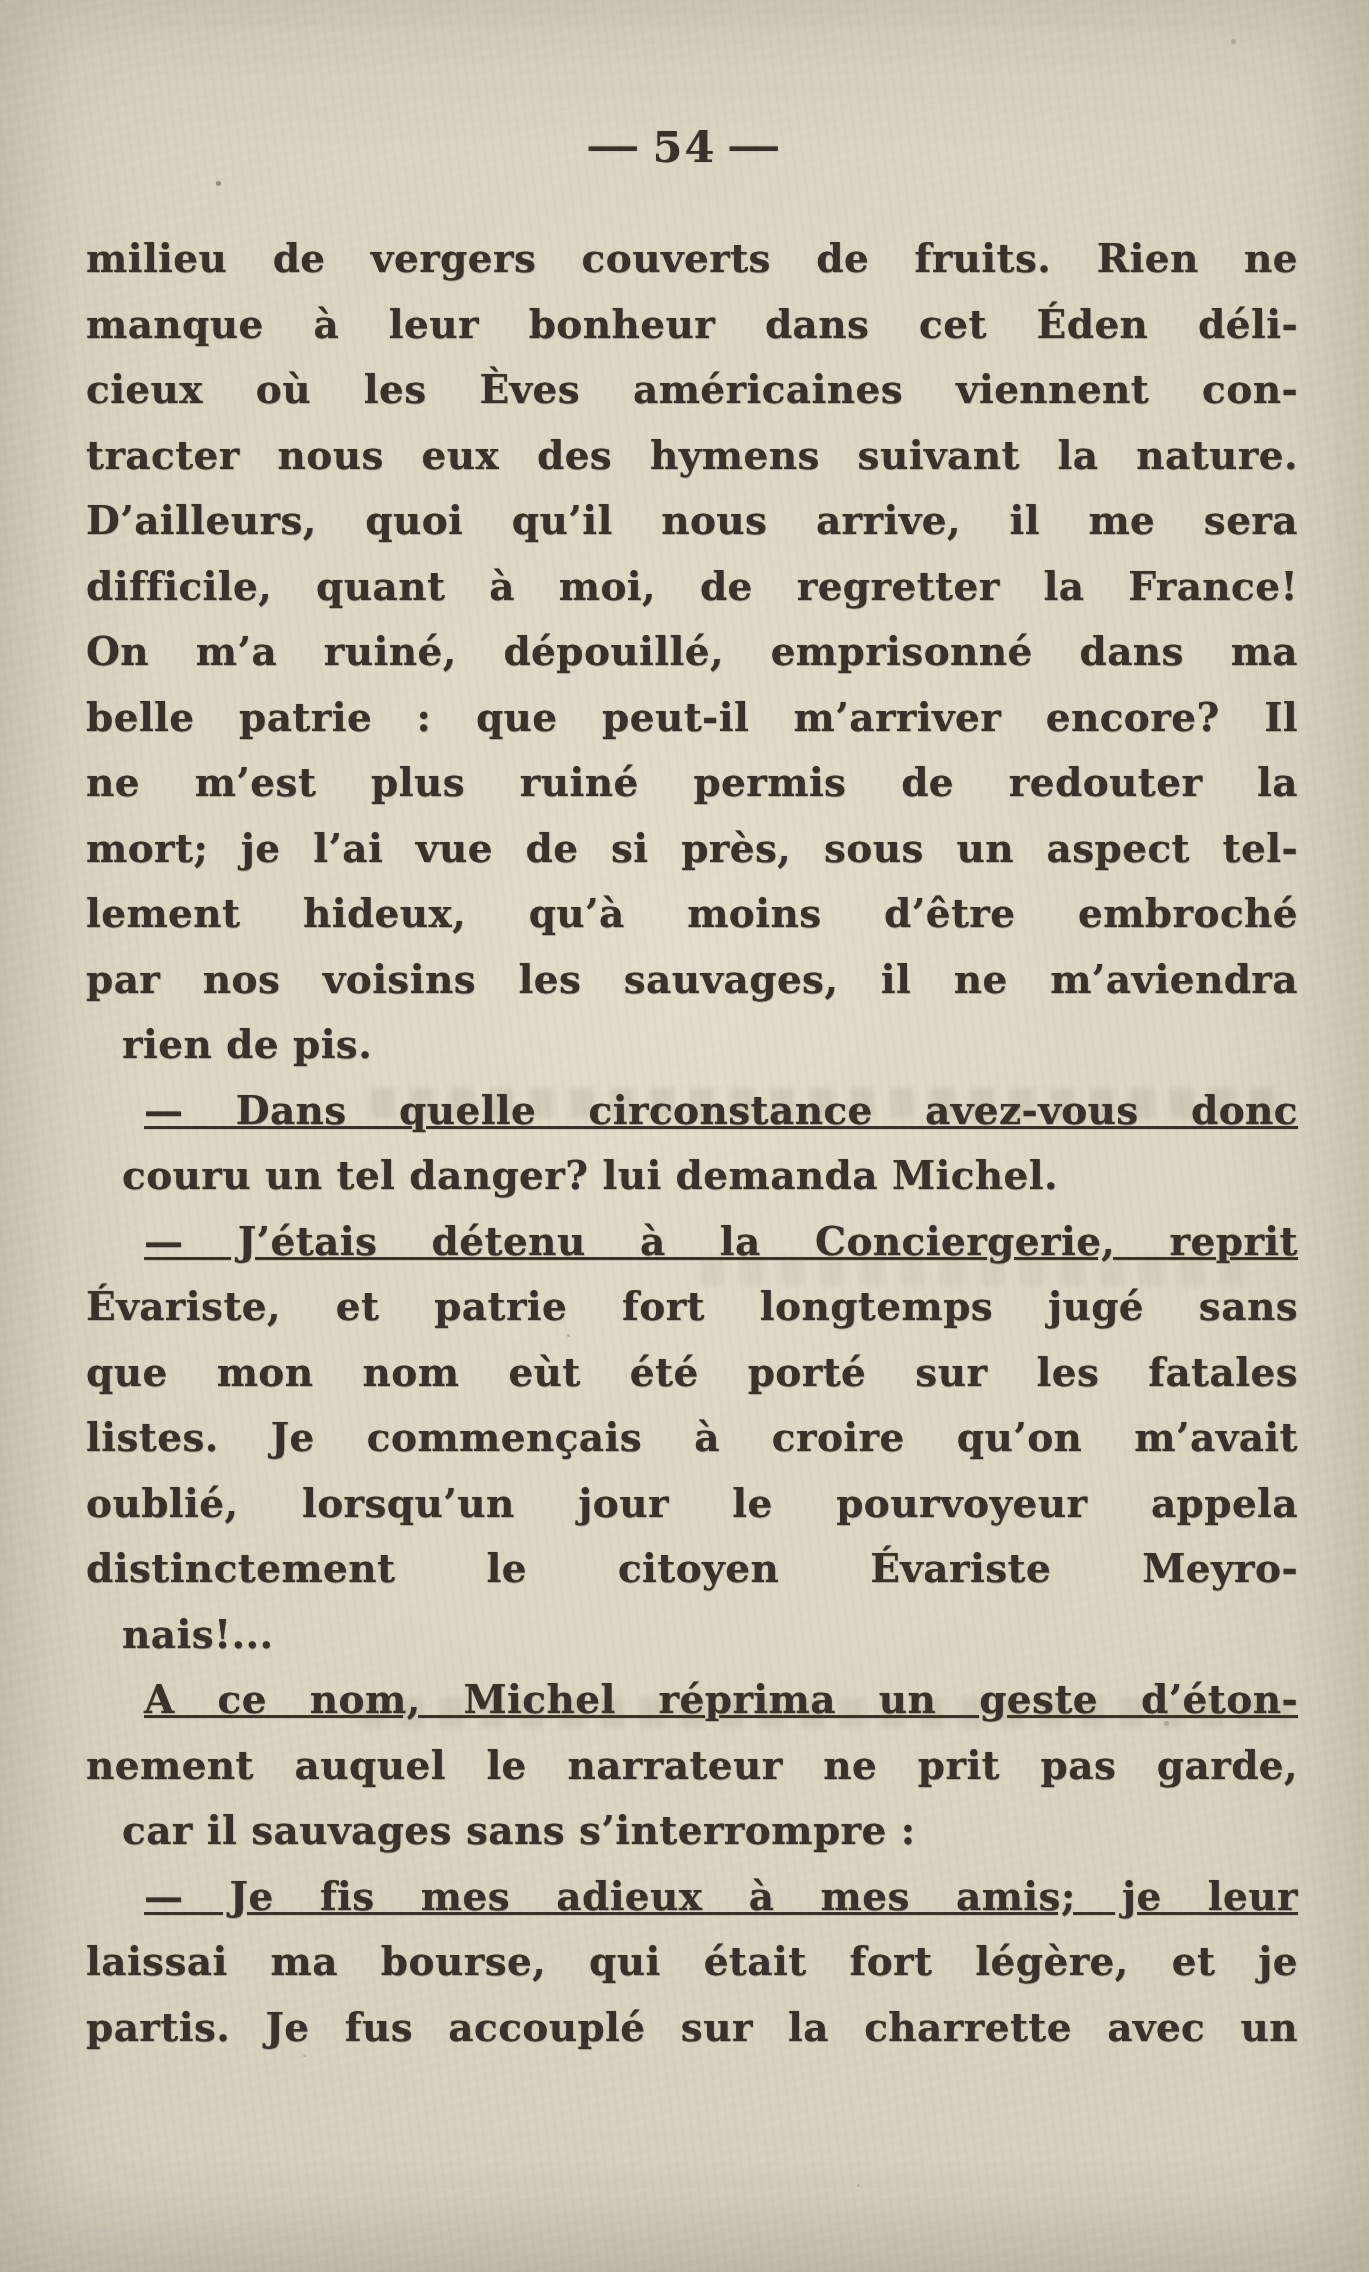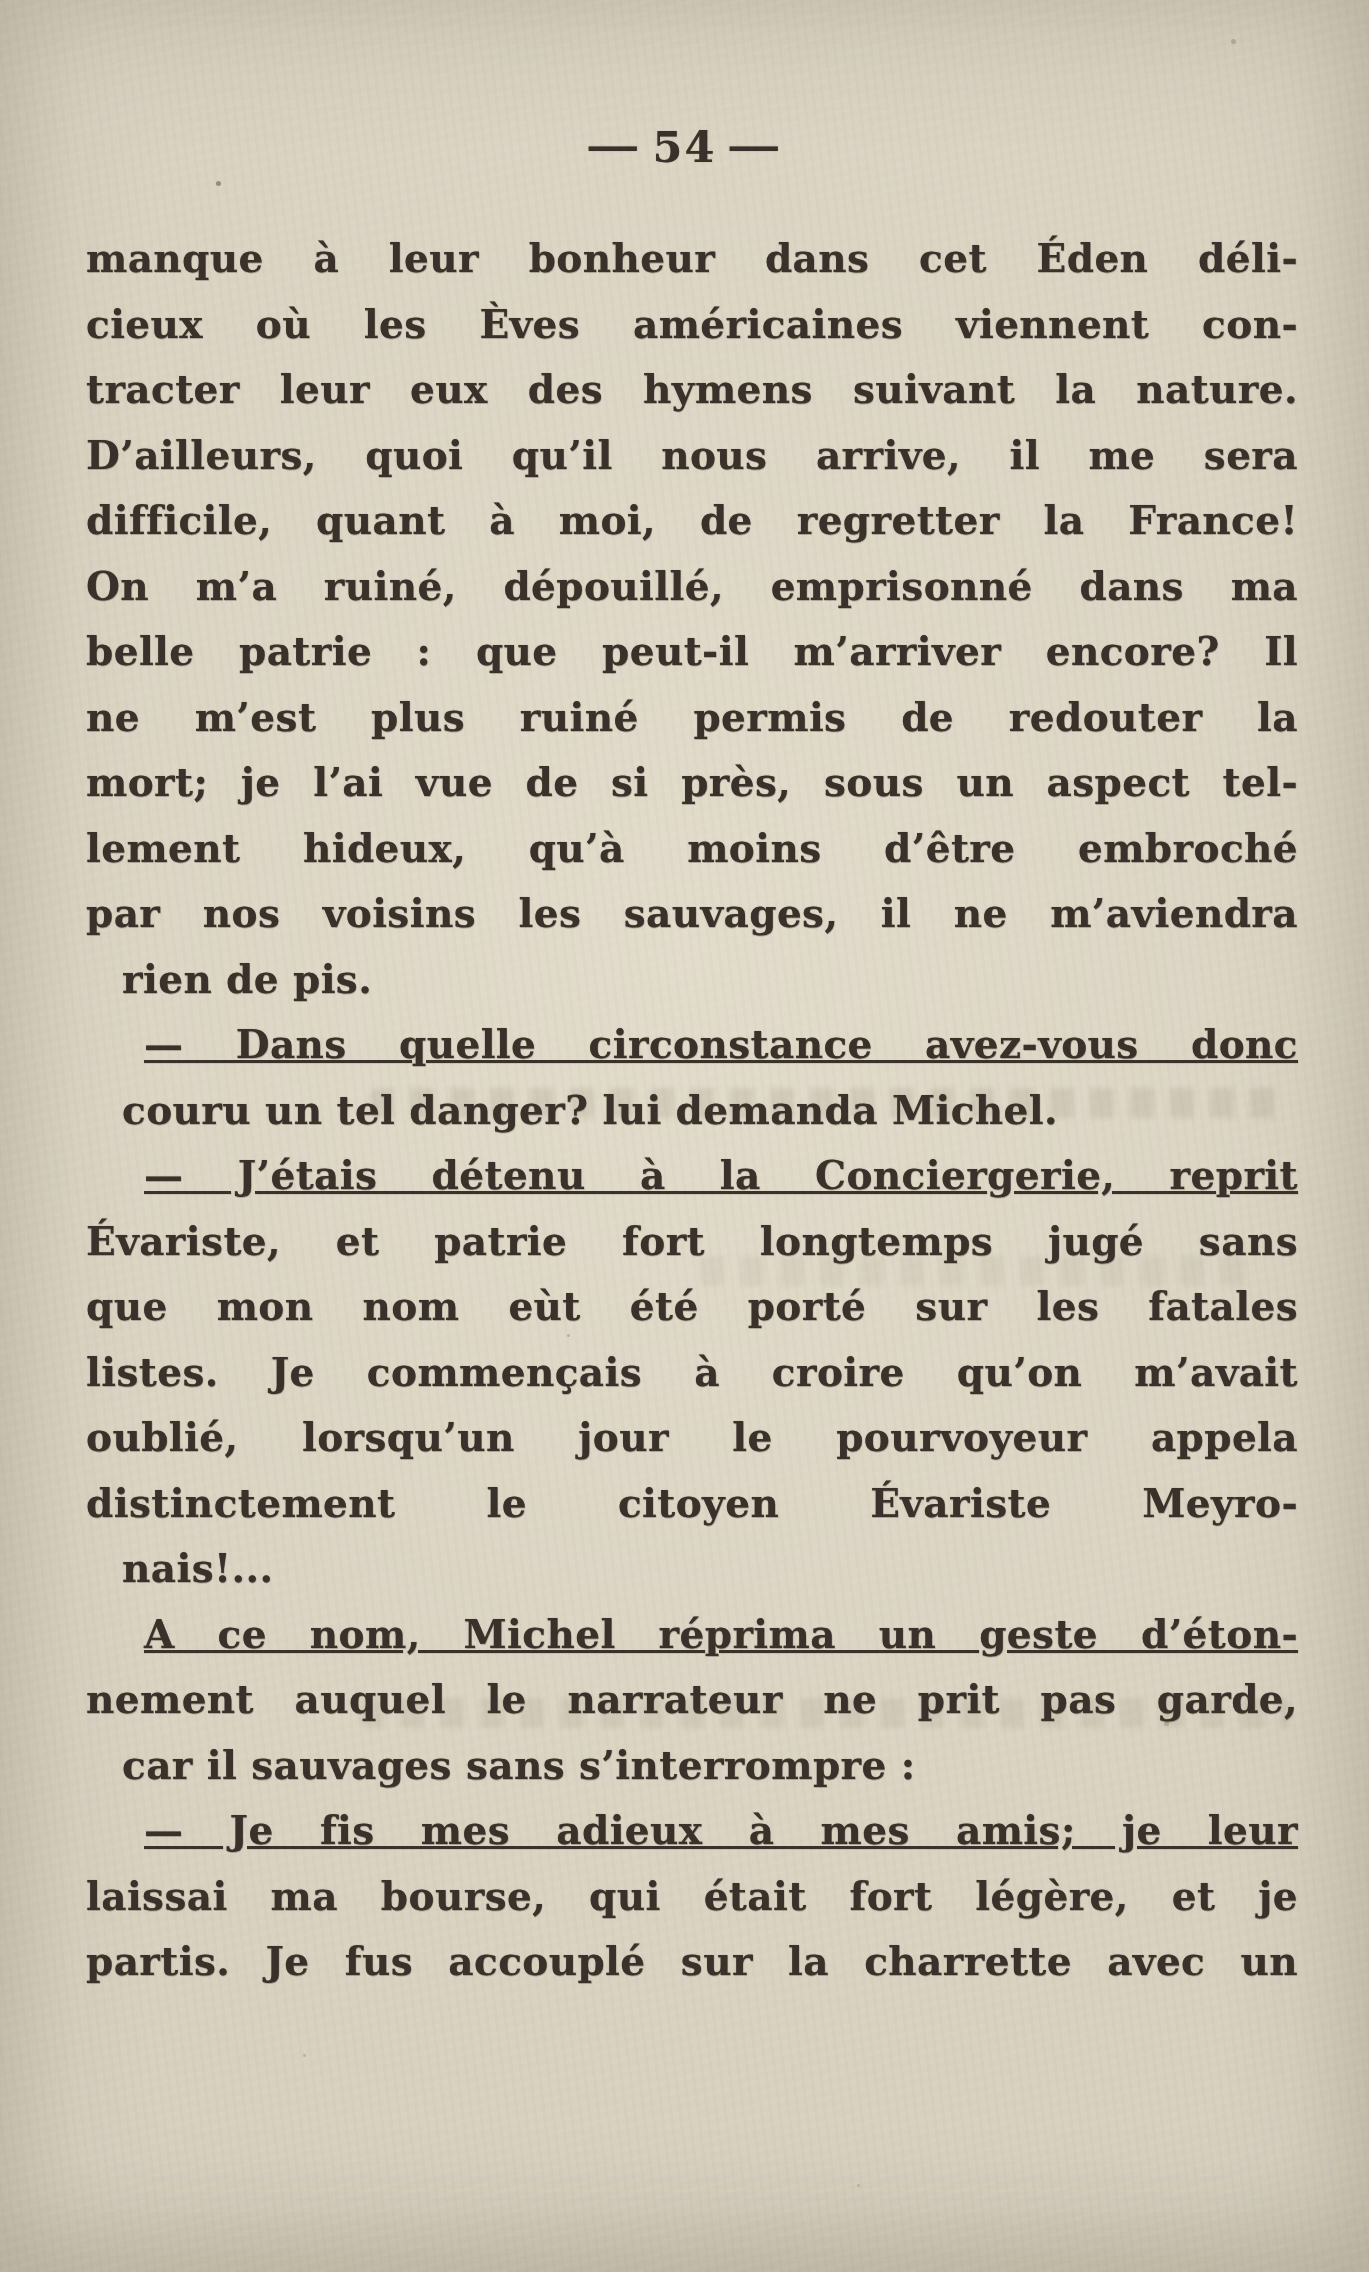--- a/index.html
+++ b/index.html
@@ -103,23 +103,24 @@
   <div class="bleed bleed-1"></div>
   <div class="bleed bleed-2"></div>
   <div class="bleed bleed-3"></div>
 
   <div class="header">
     <span class="dash">—</span><span class="pagenum">54</span><span class="dash">—</span>
   </div>
 
   <div class="text-block">
     <div>
+        <div class="line">milieu de vergers couverts de fruits. Rien ne</div>
         <div class="line">manque à leur bonheur dans cet Éden déli-</div>
         <div class="line">cieux où les Èves américaines viennent con-</div>
-        <div class="line">tracter leur eux des hymens suivant la nature.</div>
+        <div class="line">tracter nous eux des hymens suivant la nature.</div>
         <div class="line">D’ailleurs, quoi qu’il nous arrive, il me sera</div>
         <div class="line">difficile, quant à moi, de regretter la France!</div>
         <div class="line">On m’a ruiné, dépouillé, emprisonné dans ma</div>
         <div class="line">belle patrie : que peut-il m’arriver encore? Il</div>
         <div class="line">ne m’est plus ruiné permis de redouter la</div>
         <div class="line">mort; je l’ai vue de si près, sous un aspect tel-</div>
         <div class="line">lement hideux, qu’à moins d’être embroché</div>
         <div class="line">par nos voisins les sauvages, il ne m’aviendra</div>
         <div class="line no-justify">rien de pis.</div>
         <div class="line indent">— Dans quelle circonstance avez-vous donc</div>

